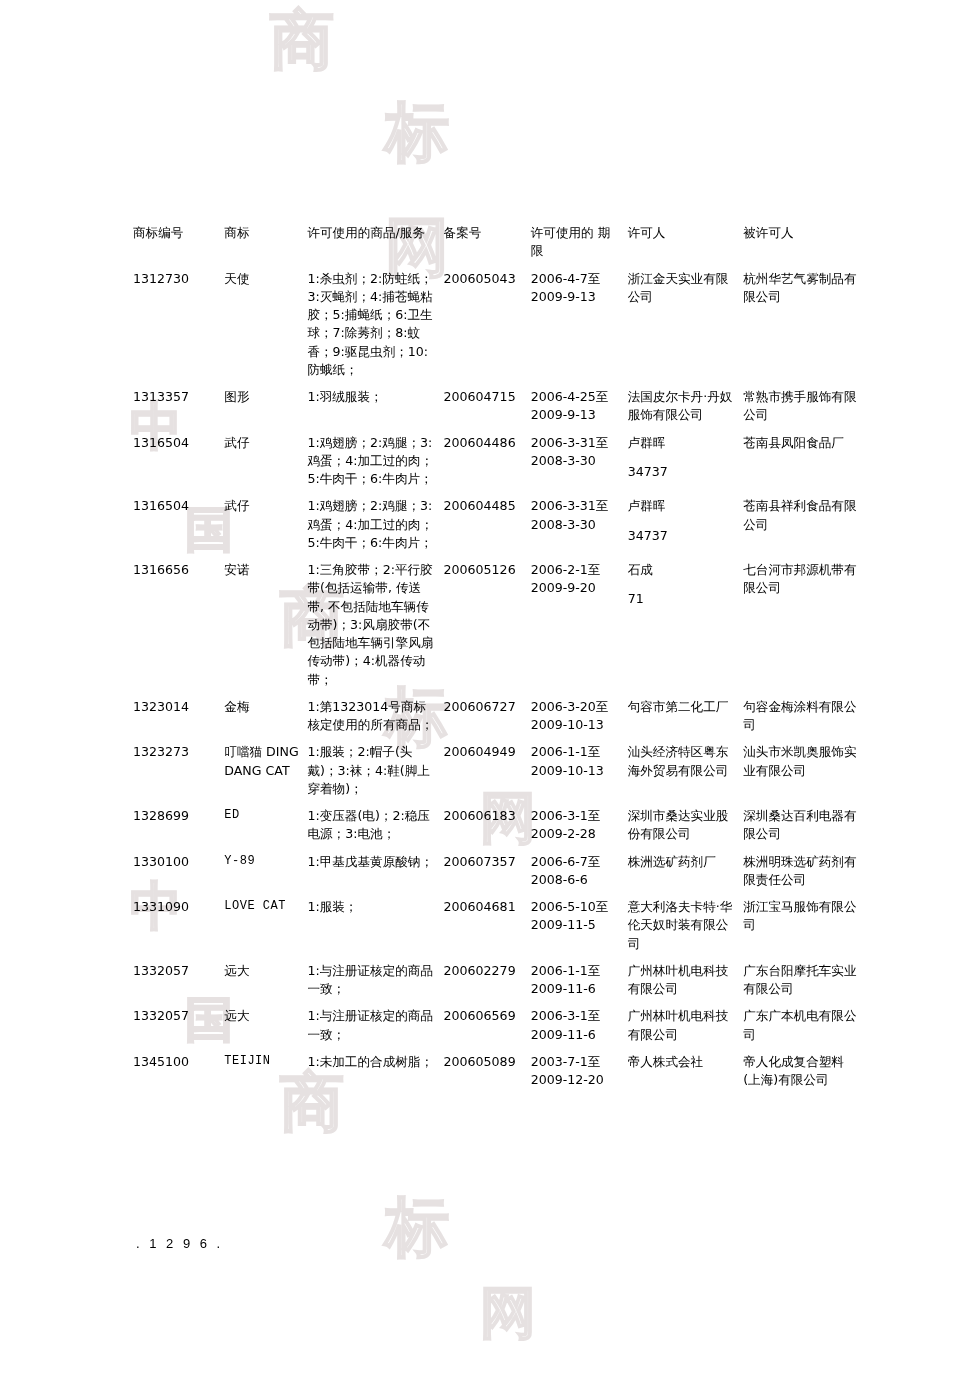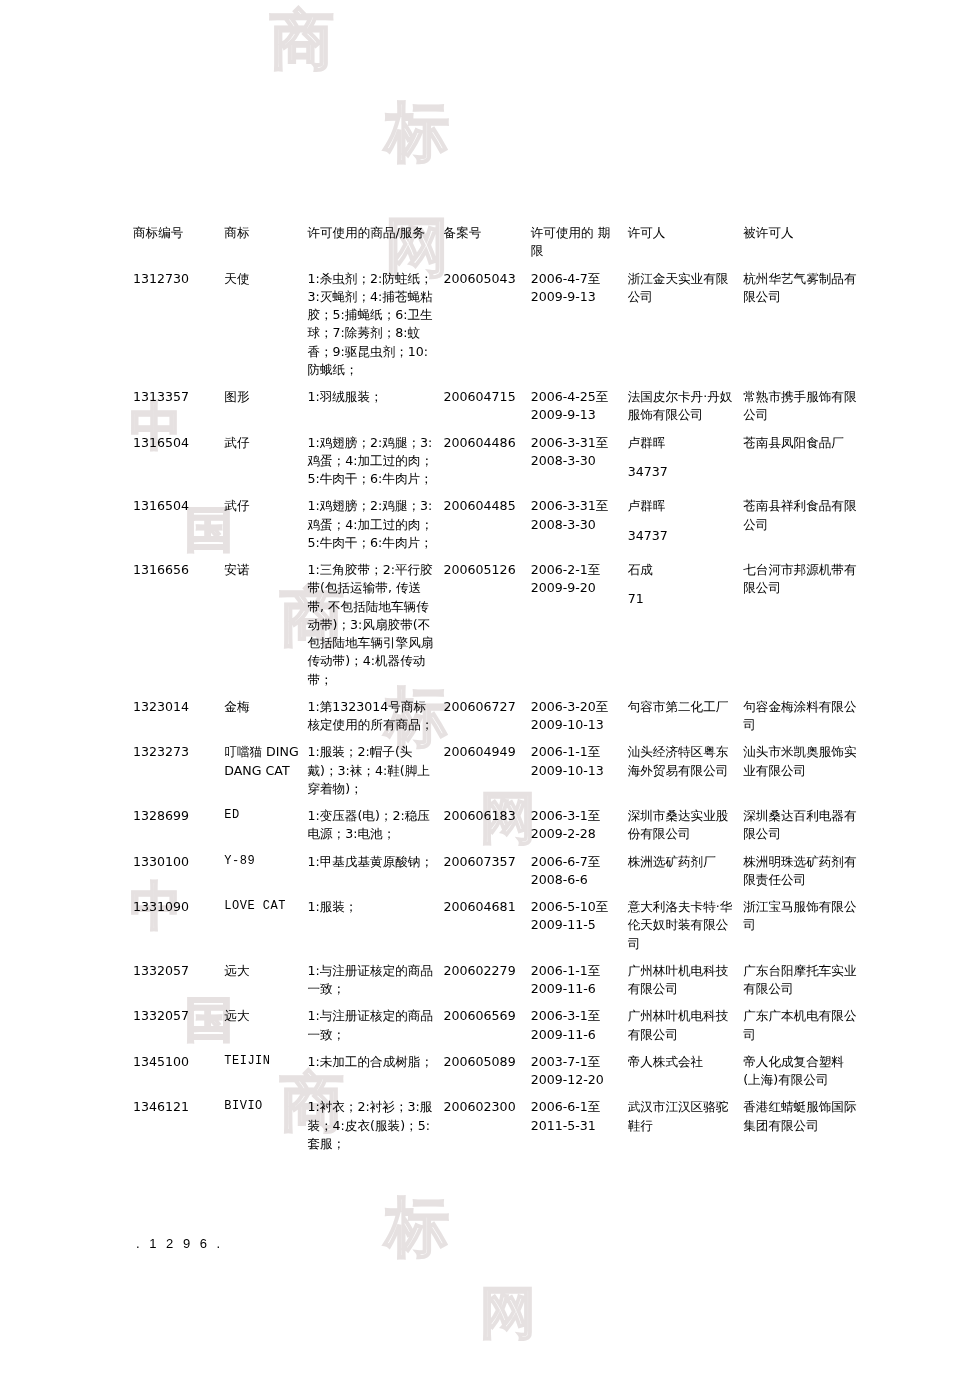--- a/index.html
+++ b/index.html
@@ -253,28 +253,19 @@
       <tr>
         <td class="c0 num">1345100</td>
         <td class="c1 lat">TEIJIN</td>
         <td class="c2">1:未加工的合成树脂；</td>
         <td class="c3 num">200605089</td>
         <td class="c4 num">2003-7-1至2009-12-20</td>
         <td class="c5">帝人株式会社</td>
         <td class="c6">帝人化成复合塑料(上海)有限公司</td>
       </tr>
 
-      <tr>
-        <td class="c0 num">1346121</td>
-        <td class="c1 lat">BIVIO</td>
-        <td class="c2">1:衬衣；2:衬衫；3:服装；4:皮衣(服装)；5:套服；</td>
-        <td class="c3 num">200602300</td>
-        <td class="c4 num">2006-6-1至2011-5-31</td>
-        <td class="c5">武汉市江汉区骆驼鞋行</td>
-        <td class="c6">香港红蜻蜓服饰国际集团有限公司</td>
-      </tr>
 
     </tbody>
   </table>
 
   <div class="page-number">. 1 2 9 6 .</div>
 
 </div>
 
 </body></html>

